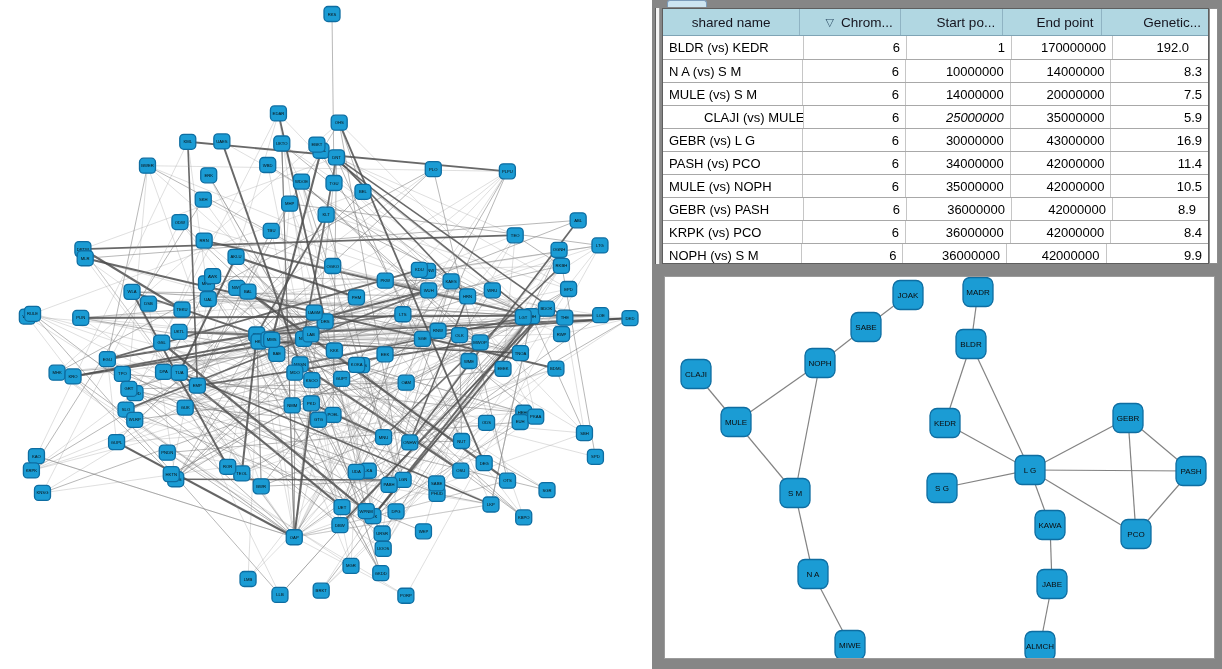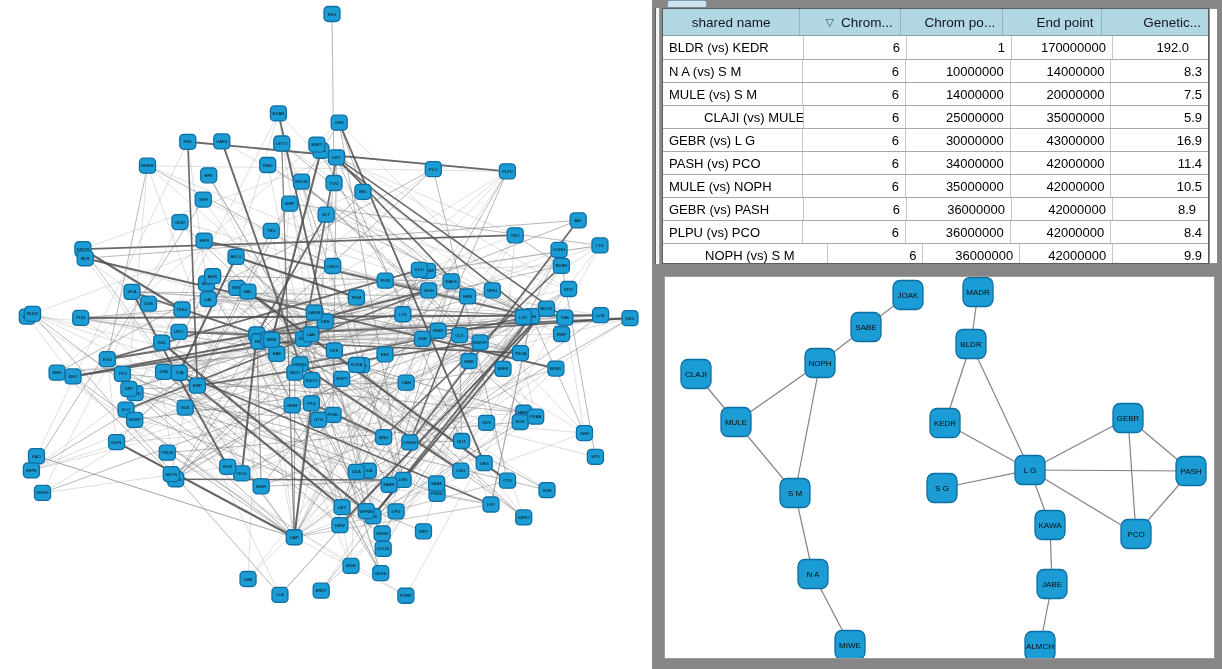--- a/index.html
+++ b/index.html
@@ -1111,21 +1111,21 @@
       <div class="grid-table">
         <div class="thead" id="table-head">
             <div class="th center" style="width: 140px;">
               <span>shared name</span>
             </div>
             <div class="th right" style="width: 103px;">
               <span class="funnel">▽</span>
               <span>Chrom...</span>
             </div>
             <div class="th right" style="width: 105px;">
-              <span>Chrom po...</span>
+              <span>Start po...</span>
             </div>
             <div class="th right" style="width: 101px;">
               <span>End point</span>
             </div>
             <div class="th right" style="width: 110px; padding-left: 12px;">
               <span>Genetic...</span>
             </div>
           </div>
         <div id="table-body">
             <div class="tr">
@@ -1145,21 +1145,21 @@
             <div class="tr">
               <div class="td" style="width: 140px;">MULE (vs) S M</div>
               <div class="td right" style="width: 103px;">6</div>
               <div class="td right" style="width: 105px;">14000000</div>
               <div class="td right" style="width: 101px;">20000000</div>
               <div class="td right" style="width: 98px;">7.5</div>
             </div>
             <div class="tr">
               <div class="td" style="width: 140px; padding-left: 41px;">CLAJI (vs) MULE</div>
               <div class="td right" style="width: 103px;">6</div>
-              <div class="td right" style="width: 105px;">25000000</div>
+              <div class="td right" style="width: 105px; font-style: italic;">25000000</div>
               <div class="td right" style="width: 101px;">35000000</div>
               <div class="td right" style="width: 98px;">5.9</div>
             </div>
             <div class="tr">
               <div class="td" style="width: 140px;">GEBR (vs) L G</div>
               <div class="td right" style="width: 103px;">6</div>
               <div class="td right" style="width: 105px;">30000000</div>
               <div class="td right" style="width: 101px;">43000000</div>
               <div class="td right" style="width: 98px;">16.9</div>
             </div>
@@ -1178,28 +1178,28 @@
               <div class="td right" style="width: 98px;">10.5</div>
             </div>
             <div class="tr">
               <div class="td" style="width: 140px;">GEBR (vs) PASH</div>
               <div class="td right" style="width: 103px;">6</div>
               <div class="td right" style="width: 105px;">36000000</div>
               <div class="td right" style="width: 101px;">42000000</div>
               <div class="td right" style="width: 90px;">8.9</div>
             </div>
             <div class="tr">
-              <div class="td" style="width: 140px;">PLPU (vs) PCO</div>
+              <div class="td" style="width: 140px;">KRPK (vs) PCO</div>
               <div class="td right" style="width: 103px;">6</div>
               <div class="td right" style="width: 105px;">36000000</div>
               <div class="td right" style="width: 101px;">42000000</div>
               <div class="td right" style="width: 98px; padding-left: 25px;">8.4</div>
             </div>
             <div class="tr">
-              <div class="td" style="width: 140px; margin-left: 36px;">NOPH (vs) S M</div>
+              <div class="td" style="width: 140px;">NOPH (vs) S M</div>
               <div class="td right" style="width: 103px;">6</div>
               <div class="td right" style="width: 105px;">36000000</div>
               <div class="td right" style="width: 101px;">42000000</div>
               <div class="td right" style="width: 104px;">9.9</div>
             </div>
           </div>
       </div>
       <div class="scroll-strip"></div>
     </div>
 

